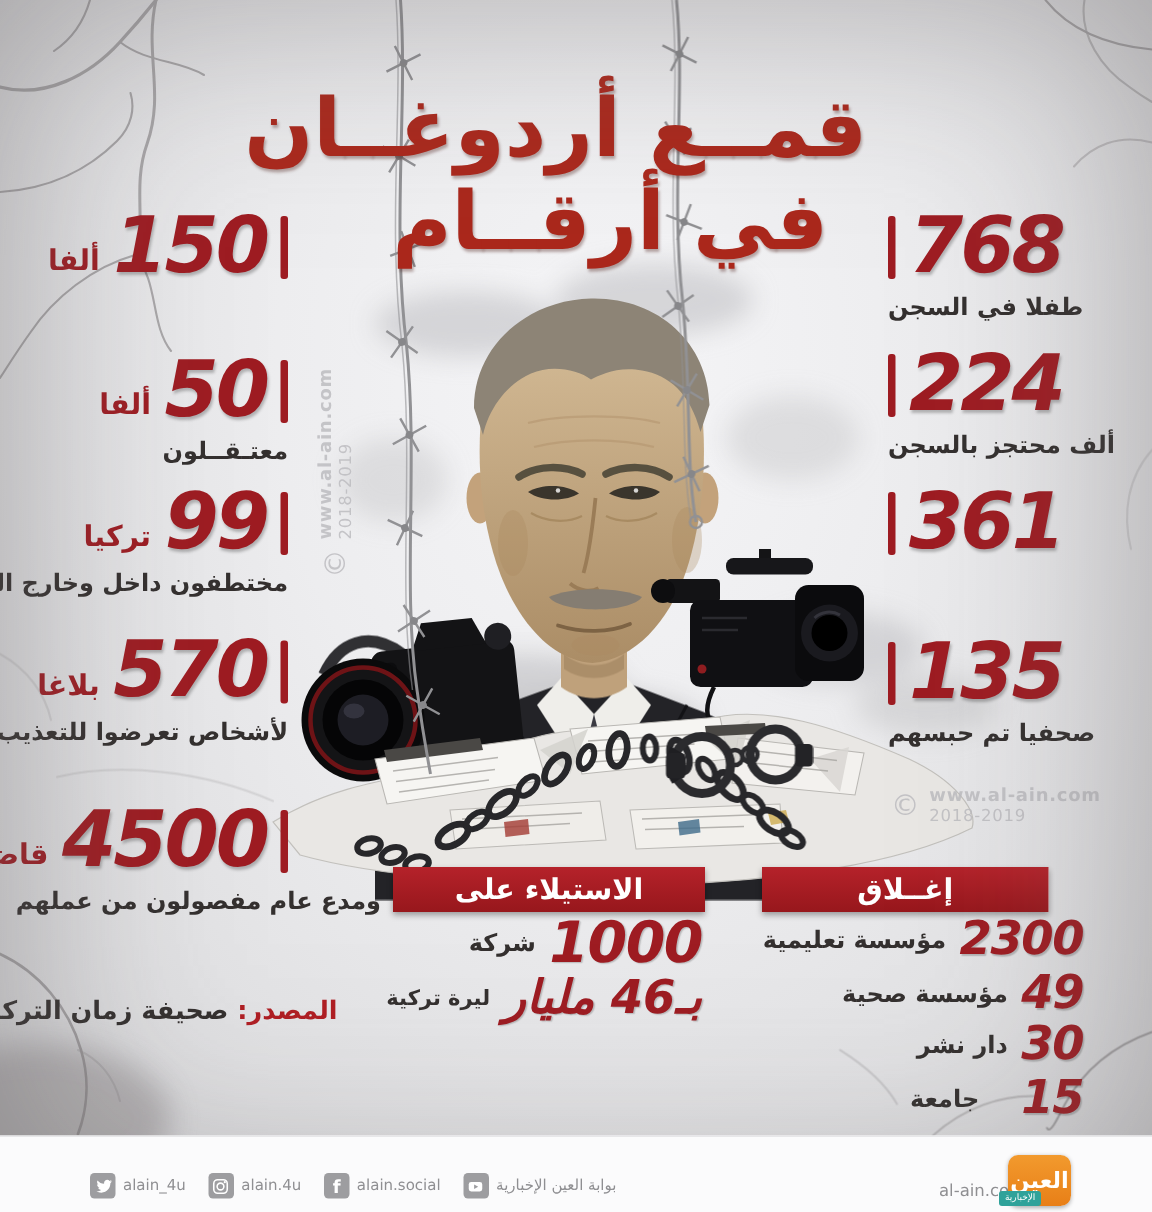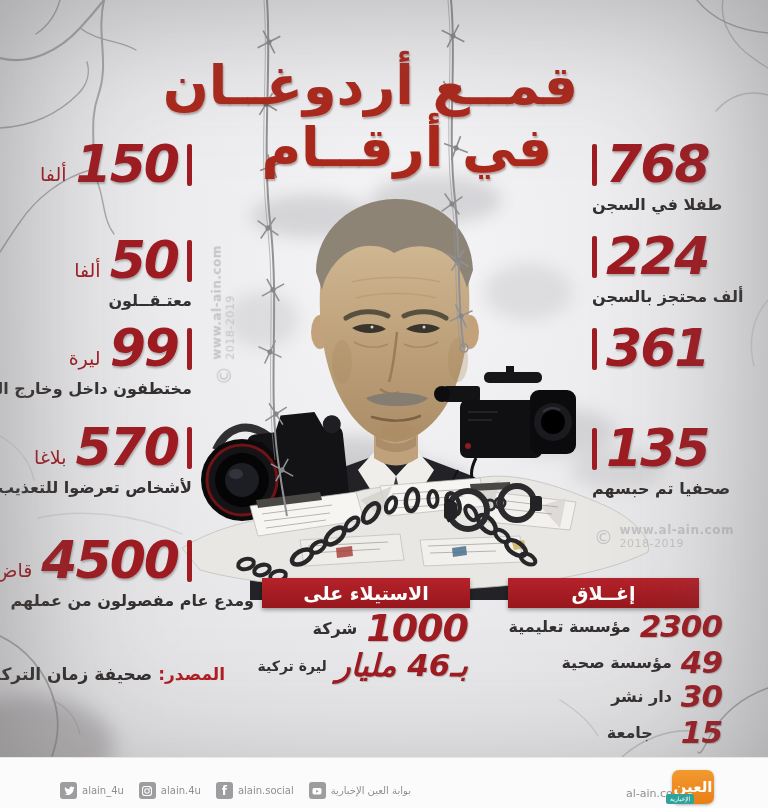--- a/index.html
+++ b/index.html
@@ -17,21 +17,21 @@
   .title .l1 { font-size:54px; line-height:1.12; white-space:nowrap; }
   .title .l2 { font-size:54px; line-height:1.12; margin-top:2px; margin-right:26px; white-space:nowrap; }
 
   
   .stat-l { position:absolute; right:576px; text-align:right; z-index:5; }
   .stat-r { position:absolute; left:592px; z-index:5; }
   .num-row { display:flex; align-items:stretch; gap:9px; }
   .stat-l .num-row { justify-content:flex-end; }
   .big-num { font-size:52px; font-weight:bold; font-style:italic; color:#9e1c22;
              line-height:.8; letter-spacing:-2px; text-shadow:1px 2px 2px rgba(0,0,0,.25); white-space:nowrap; }
-  .unit { font-size:19px; font-weight:normal; color:#9e1c22; align-self:flex-end; margin-bottom:1px; white-space:nowrap; }
+  .unit { font-size:19px; font-weight:bold; color:#9e1c22; align-self:flex-end; margin-bottom:1px; white-space:nowrap; }
   .vbar { width:5px; background:#9e1c22; border-radius:2px; }
   .stat-label { font-size:16px; font-weight:bold; color:#34302f; margin-top:9px;
                 direction:rtl; white-space:nowrap; }
   .stat-r .stat-label { text-align:left; }
   .lbl-wide { margin-right:-62px; }
 
   
   .band { position:absolute; height:30px; z-index:5; text-align:center; line-height:30px;
           background:linear-gradient(#b5222a,#97171c); color:#fff; font-weight:bold; font-size:19px;
           box-shadow:0 2px 4px rgba(0,0,0,.35); }
@@ -328,21 +328,21 @@
   <div class="stat-l" style="top:240px">
     <div class="num-row">
       <span class="unit">ألفا</span>
       <span class="big-num">50</span>
       <span class="vbar"></span>
     </div>
     <div class="stat-label">معتـقــلون</div>
   </div>
   <div class="stat-l" style="top:328px">
     <div class="num-row">
-      <span class="unit">ليرة</span>
+      <span class="unit">تركيا</span>
       <span class="big-num">99</span>
       <span class="vbar"></span>
     </div>
     <div class="stat-label">مختطفون داخل وخارج البلاد</div>
   </div>
   <div class="stat-l" style="top:427px">
     <div class="num-row">
       <span class="unit">بلاغا</span>
       <span class="big-num">570</span>
       <span class="vbar"></span>

